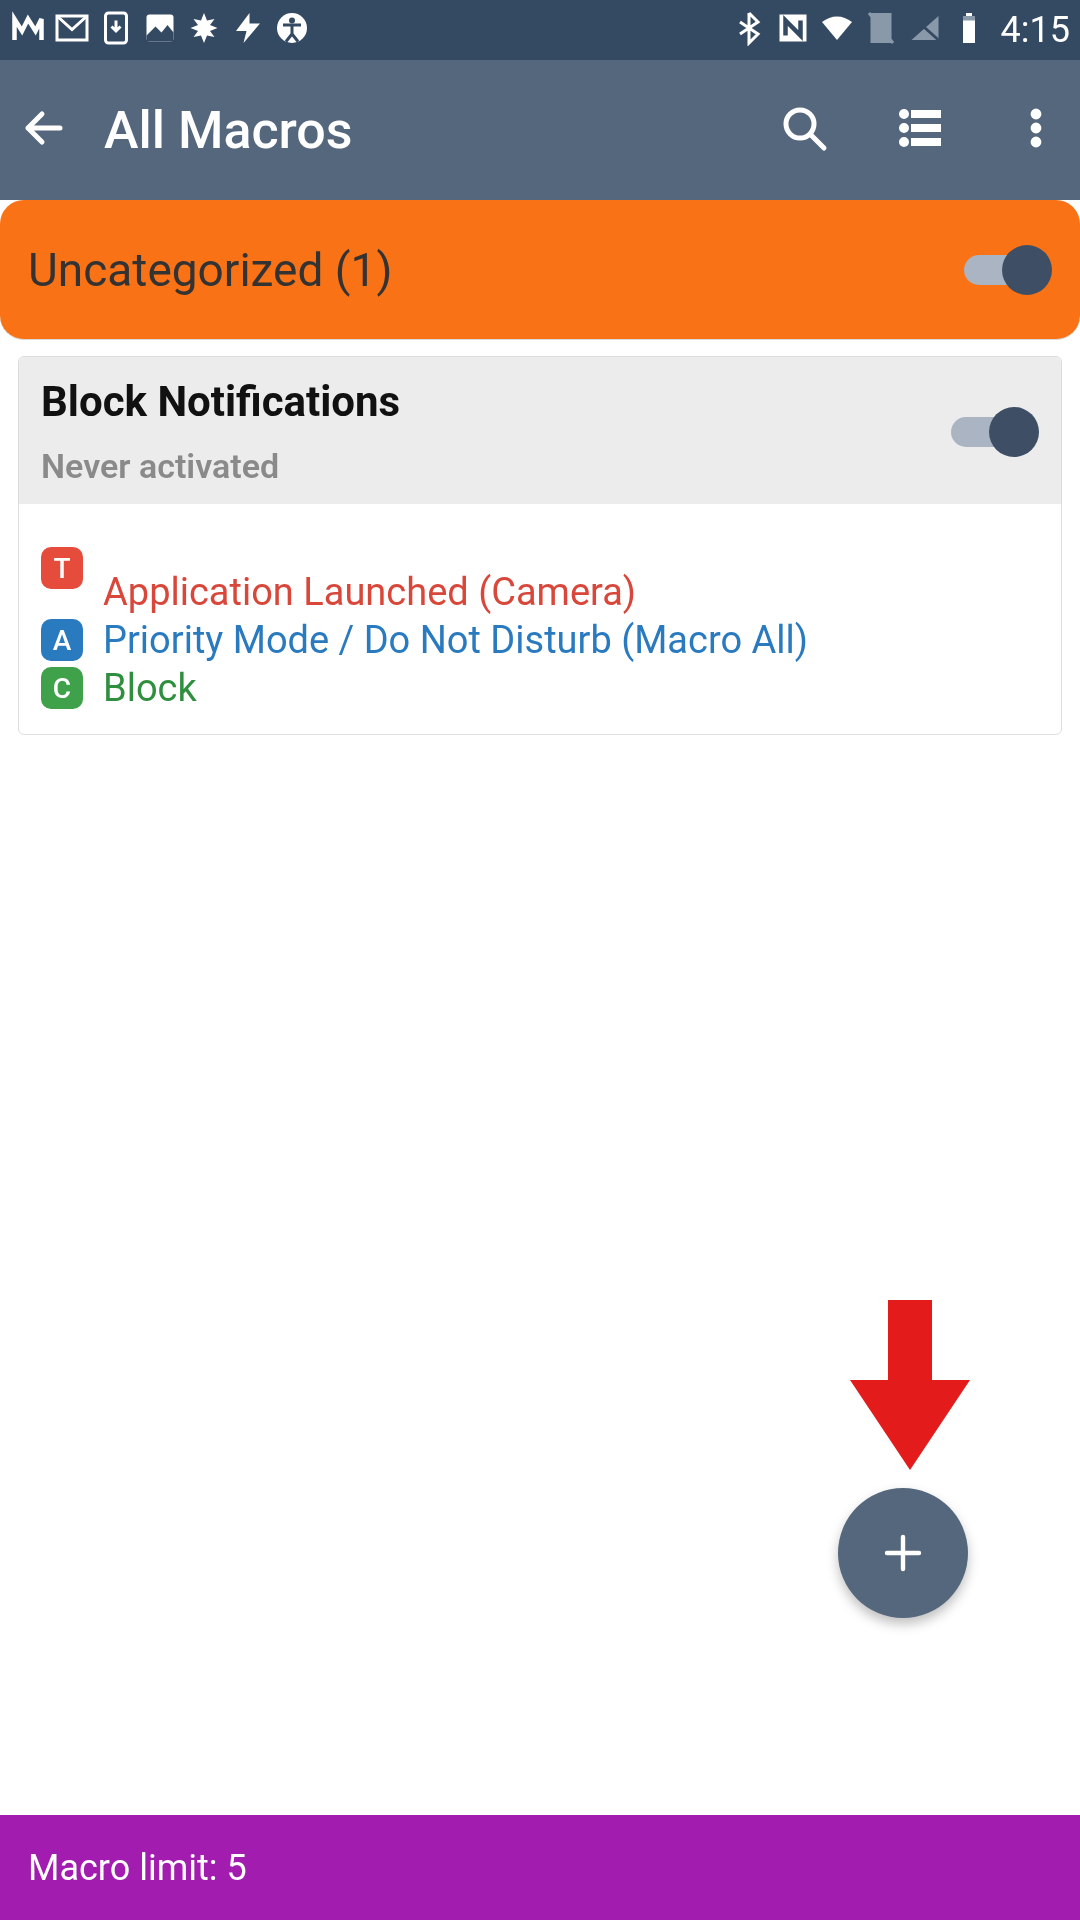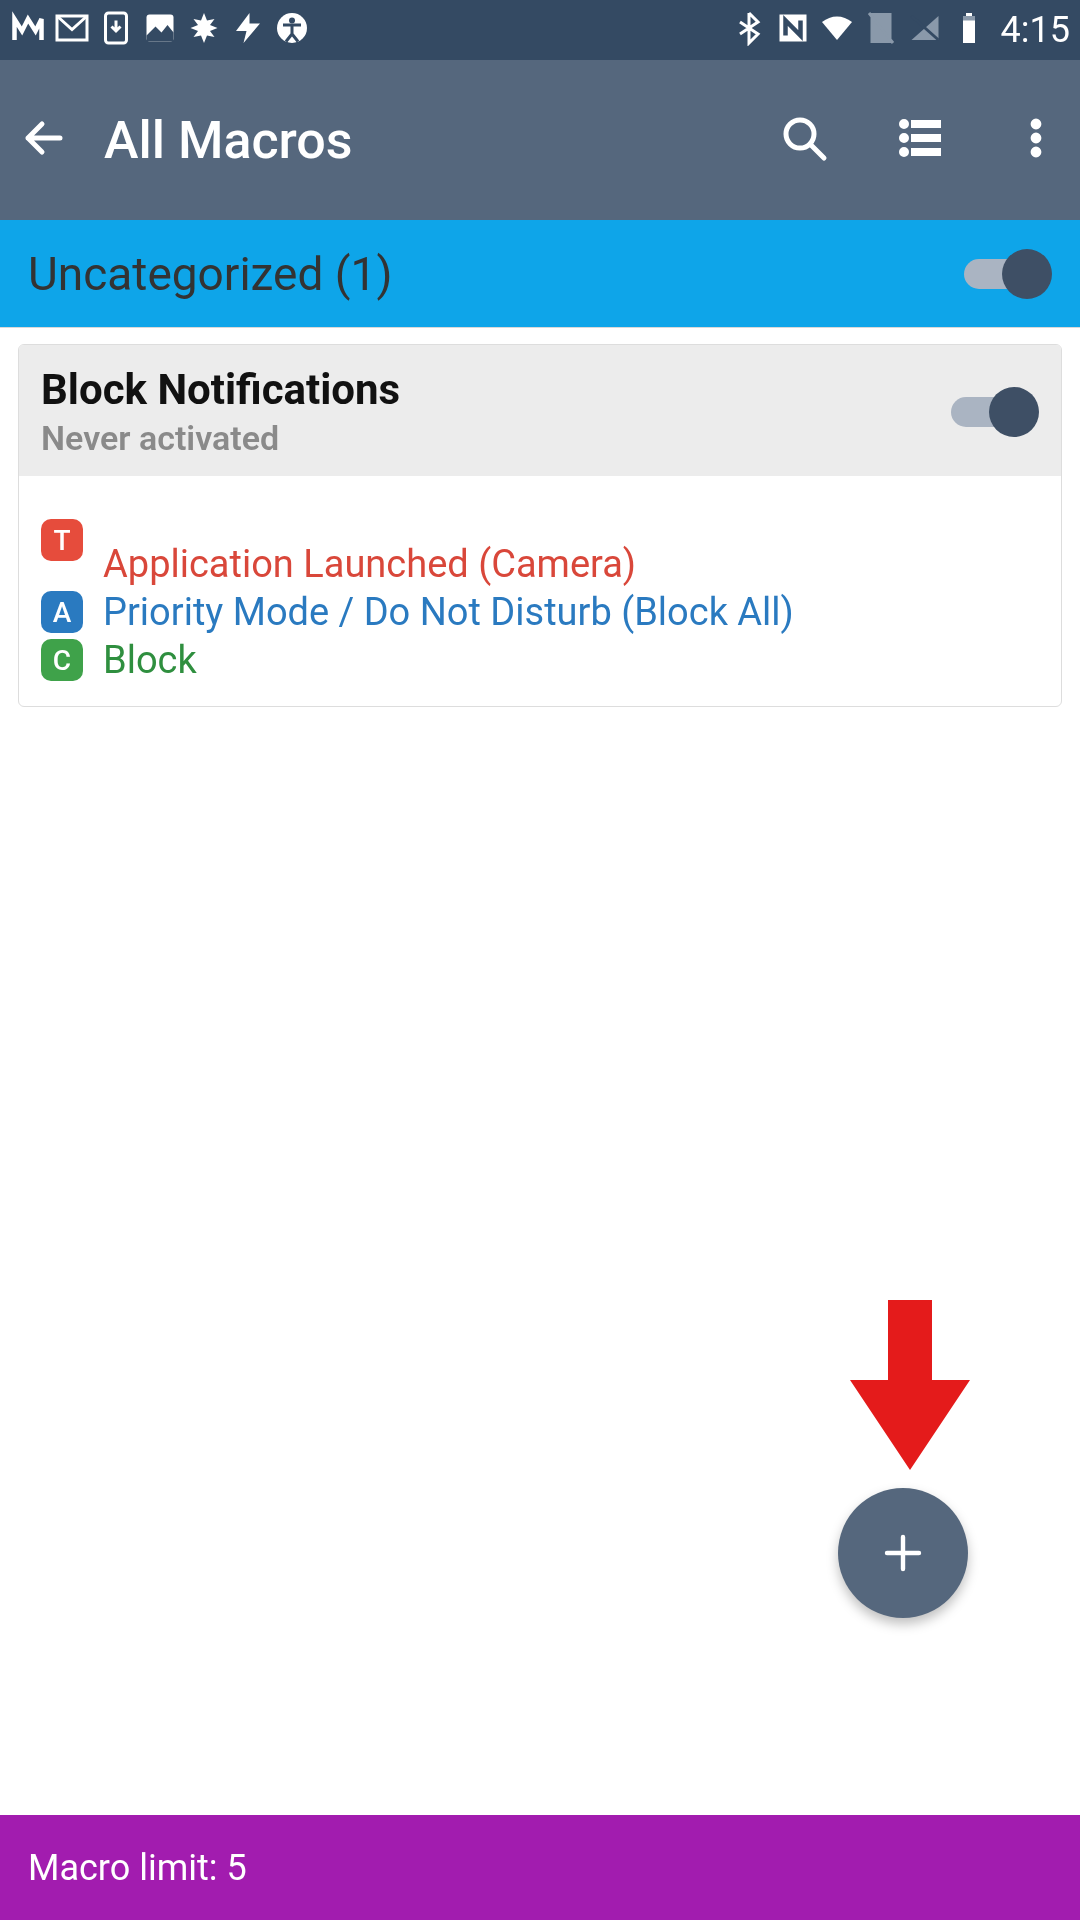--- a/index.html
+++ b/index.html
@@ -15,41 +15,42 @@
     padding: 0 10px;
     color: #fff;
   }
   .status-left, .status-right { display: flex; align-items: center; gap: 8px; }
   .status-bar svg { width: 36px; height: 36px; fill: #fff; }
   .status-bar .dim svg { fill: #8a99aa; }
   .status-time { font-size: 36px; font-weight: 400; margin-left: 6px; }
   
   
   .app-bar {
-    height: 160px;
+    height: 140px;
     background: #55677d;
     display: flex;
     align-items: center;
     padding: 0 20px;
     color: #fff;
     gap: 36px;
   }
   .app-bar .back svg { width: 48px; height: 48px; fill: #fff; stroke: #fff; }
   .app-bar .title { font-size: 52px; font-weight: 500; flex: 1; }
   .app-bar .action svg { width: 48px; height: 48px; fill: #fff; stroke: #fff; }
   .app-bar .action { margin-left: 32px; }
   
   
   .category-header {
-    height: 108px;
-    background: #0ea5e9;
+    height: 140px;
+    background: #f97316;
     border-bottom: 1px solid #d9d9d9;
     display: flex;
     align-items: center;
     padding: 0 28px;
+    border-radius: 24px;
   }
   .category-header .label { font-size: 46px; color: #333; flex: 1; }
   
   
   .switch { position: relative; width: 88px; height: 50px; }
   .switch .track { position: absolute; top: 10px; left: 0; width: 74px; height: 30px; background: #aab4c2; border-radius: 15px; }
   .switch .thumb { position: absolute; top: 0; right: 0; width: 50px; height: 50px; background: #3e4f65; border-radius: 50%; }
   
   
   .card-wrap { padding: 16px 18px; }
@@ -61,21 +62,21 @@
   }
   .macro-head {
     background: #ececec;
     padding: 20px 22px 18px;
     display: flex;
     align-items: center;
     gap: 48px;
   }
   .macro-head .text { flex: 1; }
   .macro-head .name { font-size: 42px; font-weight: 700; color: #111; }
-  .macro-head .sub { font-size: 34px; font-weight: 600; color: #8a8a8a; margin-top: 4px; }
+  .macro-head .sub { font-size: 34px; font-weight: 600; color: #8a8a8a; margin-top: 20px; }
   
   .macro-body { padding: 14px 22px 20px; }
   .macro-row { display: flex; align-items: center; gap: 20px; margin: 4px 0; }
   .badge { width: 42px; height: 42px; border-radius: 10px; color: #fff; font-size: 28px; font-weight: 500; display: flex; align-items: center; justify-content: center; }
   .badge.t { background: #e64c3c; }
   .badge.a { background: #2a7ac0; }
   .badge.c { background: #3fa24a; }
   .row-text { font-size: 38px; }
   .row-text.t { color: #d9473a; margin-top: 48px; }
   .row-text.a { color: #2a7ac0; }
@@ -231,21 +232,21 @@
             <div class="thumb"></div>
         </div>
       </div>
       <div class="macro-body">
         <div class="macro-row">
           <div class="badge t">T</div>
           <div class="row-text t">Application Launched (Camera)</div>
         </div>
         <div class="macro-row">
           <div class="badge a">A</div>
-          <div class="row-text a">Priority Mode / Do Not Disturb (Block All)</div>
+          <div class="row-text a">Priority Mode / Do Not Disturb (Macro All)</div>
         </div>
         <div class="macro-row">
           <div class="badge c">C</div>
           <div class="row-text c">Block</div>
         </div>
       </div>
     </div>
   </div>
 
   <div class="red-arrow">

